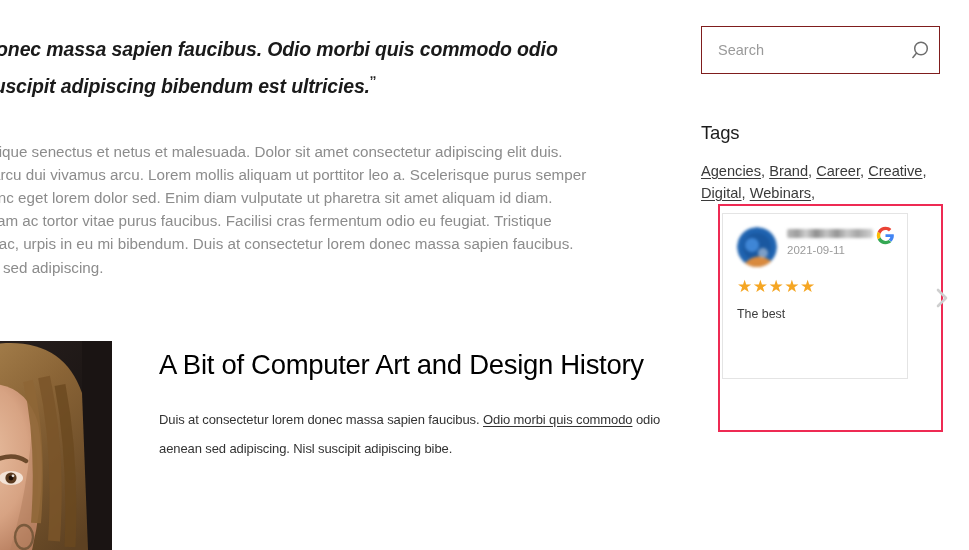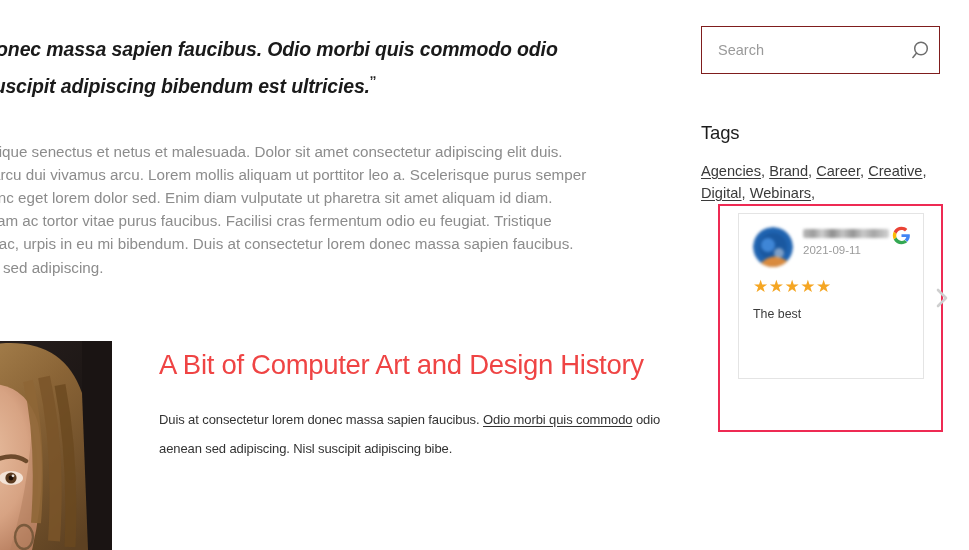--- a/index.html
+++ b/index.html
@@ -86,21 +86,21 @@
   .post-body {
     flex: 1;
     padding-left: 47px;
     padding-top: 5px;
   }
 
   .post-title {
     font-size: 27.5px;
     line-height: 37px;
     font-weight: 400;
-    color: #ef4444;
+    color: #000000;
     letter-spacing: -0.3px;
   }
 
   .post-excerpt {
     margin-top: 22px;
     font-size: 13px;
     line-height: 29px;
     color: #333333;
     letter-spacing: -0.1px;
   }
@@ -195,21 +195,21 @@
   .rev-widget {
     position: absolute;
     left: 0;
     top: 0;
     width: 221px;
     height: 224px;
   }
 
   .rev-card {
     position: absolute;
-    left: 18px;
+    left: 2px;
     top: 7px;
     width: 186px;
     height: 166px;
     border: 1px solid #e4e4e4;
     background: #ffffff;
     padding: 13px 14px 0 14px;
   }
 
   .rev-head {
     display: flex;

